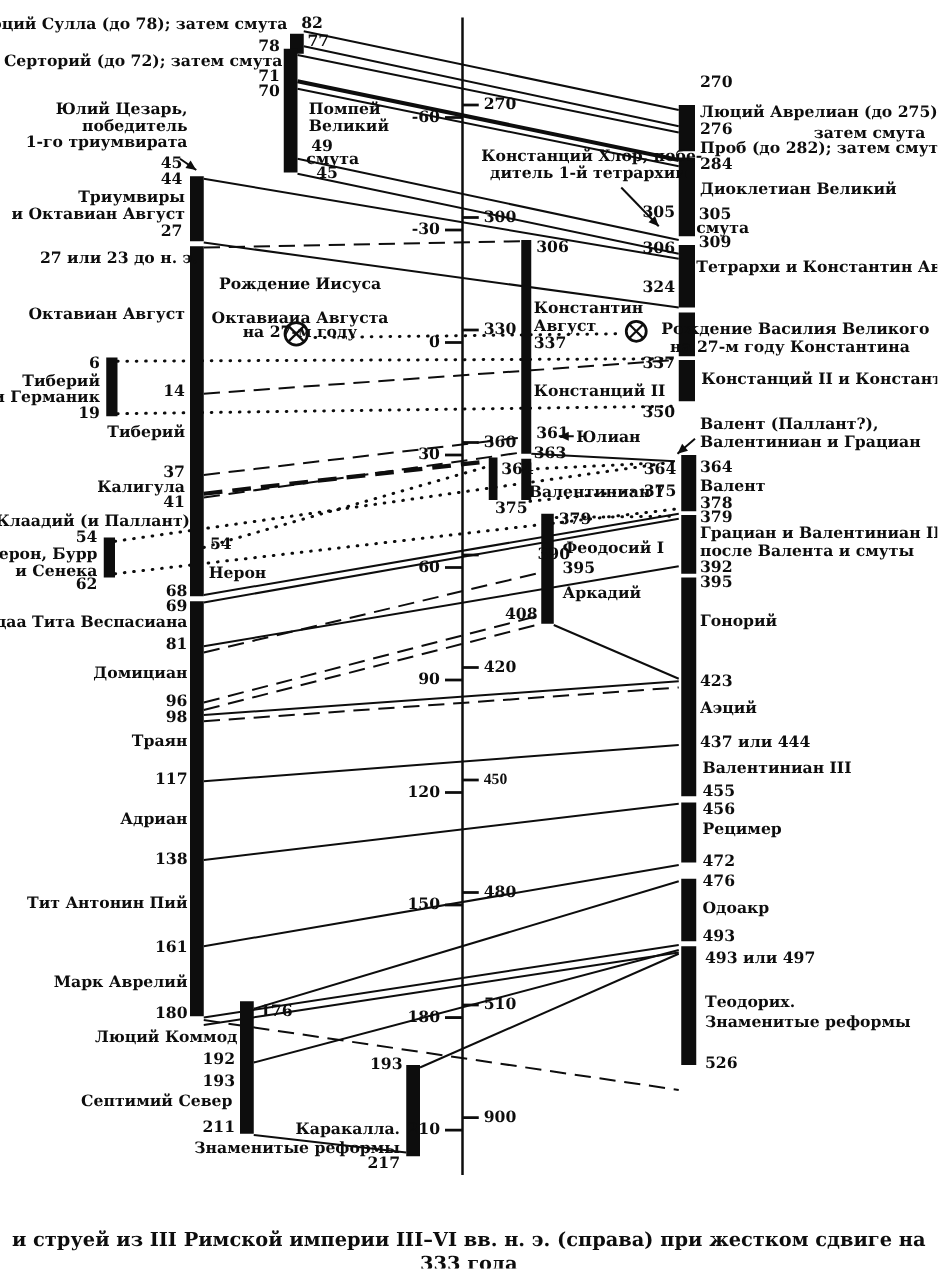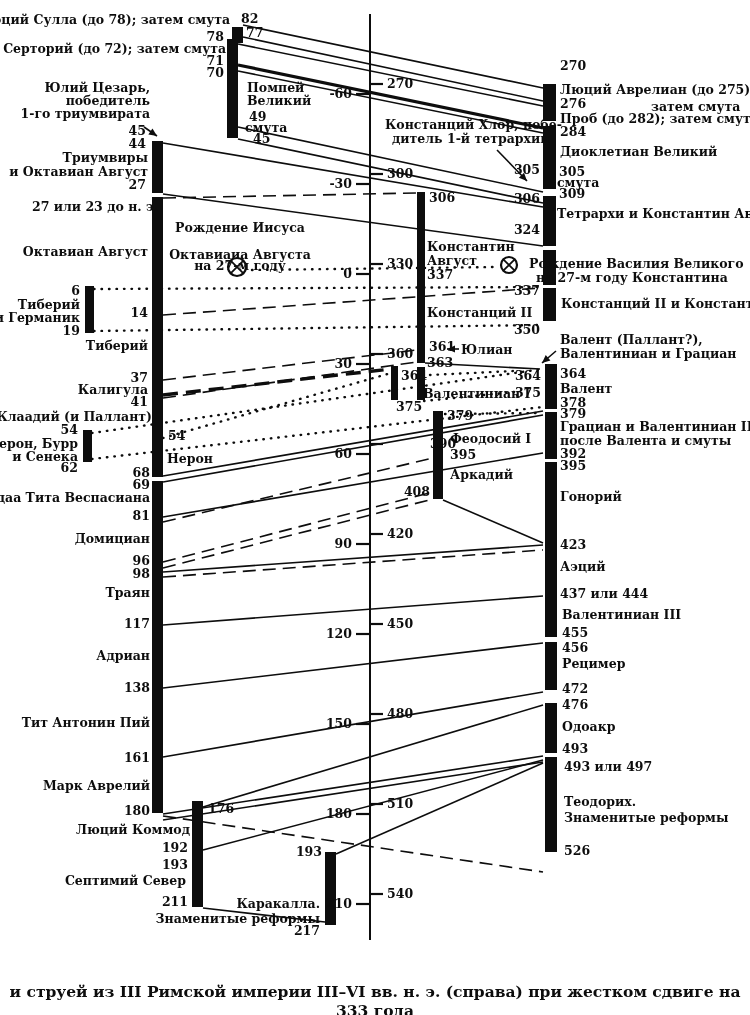--- a/index.html
+++ b/index.html
@@ -260,19 +260,19 @@
       <div class="lbl" style="top: 634px; right: 398px;">120</div>
       <div class="lbl" style="top: 724px; right: 398px;">150</div>
       <div class="lbl" style="top: 814px; right: 398px;">180</div>
       <div class="lbl" style="top: 904px; right: 398px;">210</div>
       <div class="lbl" style="top: 84px; left: 387px;">270</div>
       <div class="lbl" style="top: 174px; left: 387px;">300</div>
       <div class="lbl" style="top: 264px; left: 387px;">330</div>
       <div class="lbl" style="top: 354px; left: 387px;">360</div>
       <div class="lbl" style="top: 444px; left: 410px; margin-left: 20px;">390</div>
       <div class="lbl" style="top: 534px; left: 387px;">420</div>
-      <div class="lbl" style="top: 624px; left: 387px;">450</div>
+      <div class="lbl" style="top: 624px; left: 387px; font-family: Liberation Serif, serif;">450</div>
       <div class="lbl" style="top: 714px; left: 387px;">480</div>
       <div class="lbl" style="top: 804px; left: 387px;">510</div>
-      <div class="lbl" style="top: 894px; left: 387px;">540</div>
+      <div class="lbl" style="top: 894px; left: 387px;">900</div>
     </div>
   <div class="cap" style="left:0px;top:982px;width:750px;">и струей из III Римской империи III–VI вв. н. э. (справа) при жестком сдвиге на 333 года</div>
 </div>
 
 </body></html>

